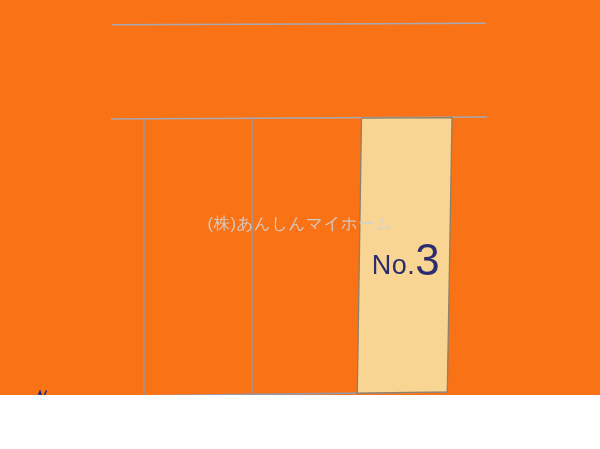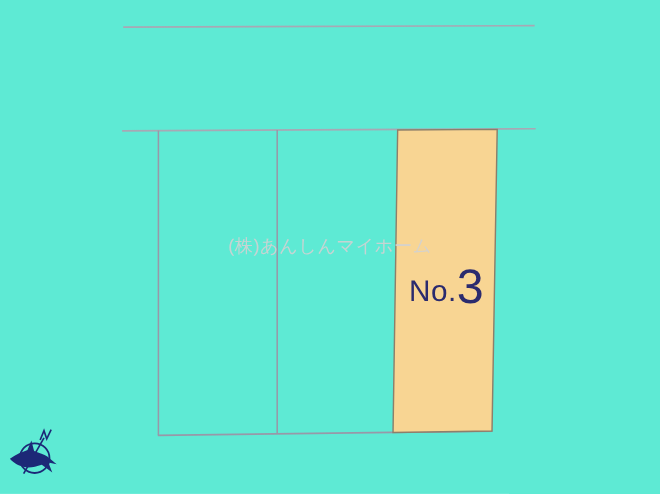--- a/index.html
+++ b/index.html
@@ -4,22 +4,22 @@
 <style>
   html, body {
     margin: 0;
     padding: 0;
     background: #ffffff;
     font-family: "Liberation Sans", sans-serif;
   }
   .stage {
     position: relative;
     width: 600px;
-    height: 449px;
-    background: #5eead4;
+    height: 395px;
+    background: #f97316;
     overflow: hidden;
   }
   .stage svg {
     position: absolute;
     left: 0;
     top: 0;
     width: 600px;
     height: 449px;
     display: block;
   }

